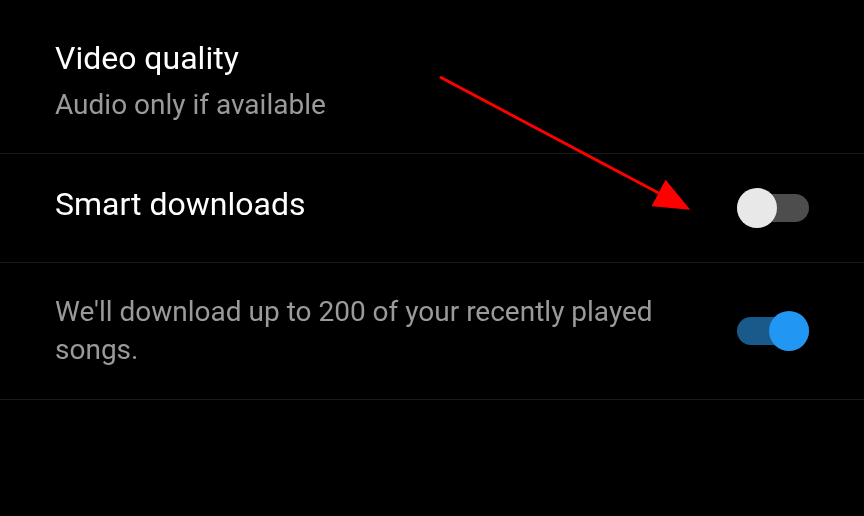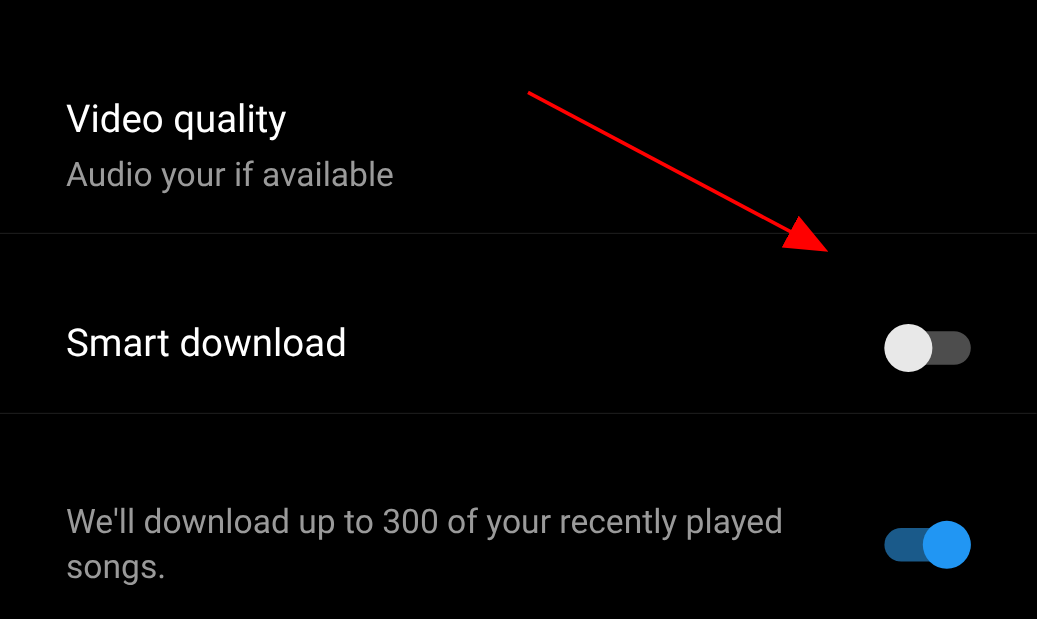--- a/index.html
+++ b/index.html
@@ -17,21 +17,20 @@
     }
     .settings-list {
       width: 100%;
     }
     .setting-row {
       display: flex;
       align-items: center;
       justify-content: space-between;
       padding: 30px 55px;
       border-bottom: 1px solid #1a1a1a;
-      margin-top: 41px;
     }
     .setting-row.first {
       padding-top: 38px;
       padding-bottom: 30px;
     }
     .setting-text {
       flex: 1;
       padding-right: 40px;
     }
     .setting-title {
@@ -91,37 +90,37 @@
     }
   </style>
 </head>
 <body>
 
 <div class="settings-list">
 
   <div class="setting-row first">
     <div class="setting-text">
       <div class="setting-title">Video quality</div>
-      <div class="setting-subtitle">Audio your if available</div>
+      <div class="setting-subtitle">Audio only if available</div>
     </div>
   </div>
 
   <div class="setting-row">
     <div class="setting-text">
-      <div class="setting-title">Smart download</div>
+      <div class="setting-title">Smart downloads</div>
     </div>
     <div class="toggle off">
       <div class="toggle-track"></div>
       <div class="toggle-thumb"></div>
     </div>
   </div>
 
   <div class="setting-row">
     <div class="setting-text">
-      <div class="setting-subtitle">We'll download up to 300 of your recently played songs.</div>
+      <div class="setting-subtitle">We'll download up to 200 of your recently played songs.</div>
     </div>
     <div class="toggle on">
       <div class="toggle-track"></div>
       <div class="toggle-thumb"></div>
     </div>
   </div>
 
 </div>
 
 <svg class="arrow-annotation" style="left: 435px; top: 72px; width: 270px; height: 155px;">

